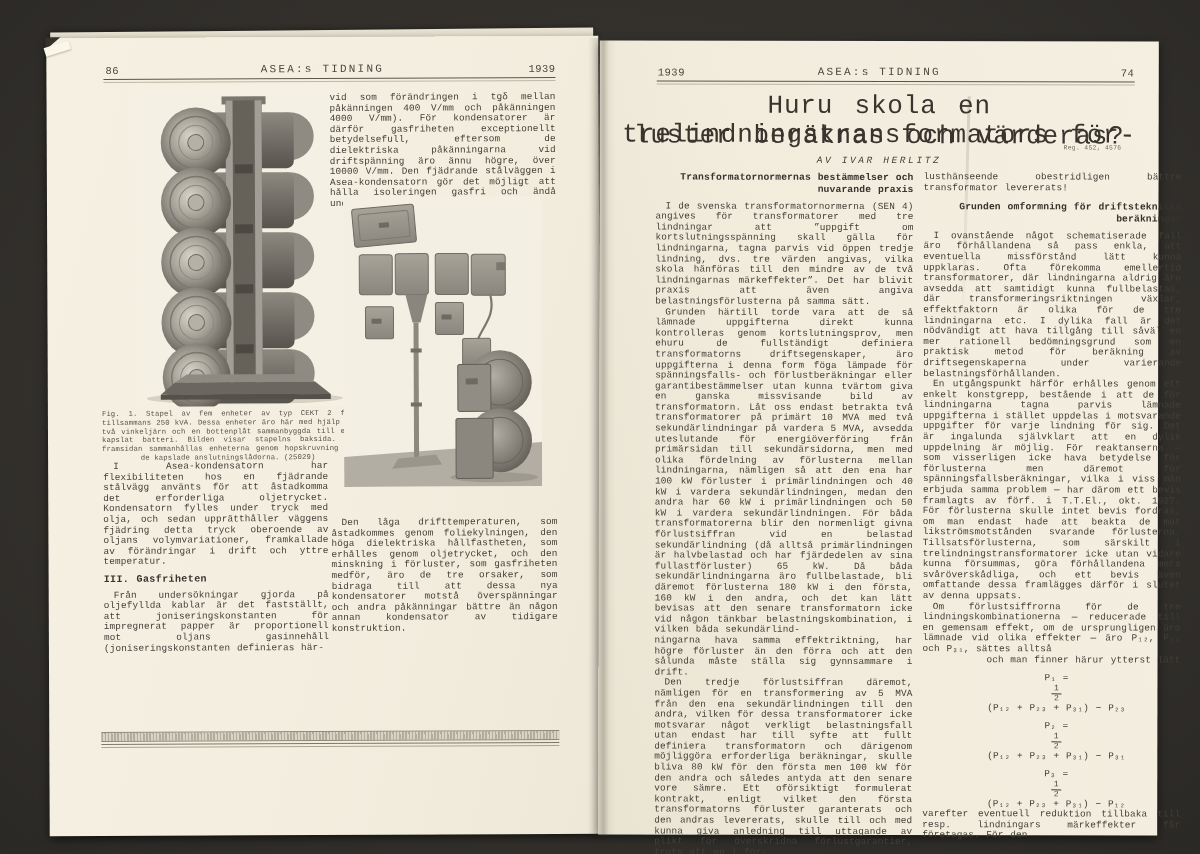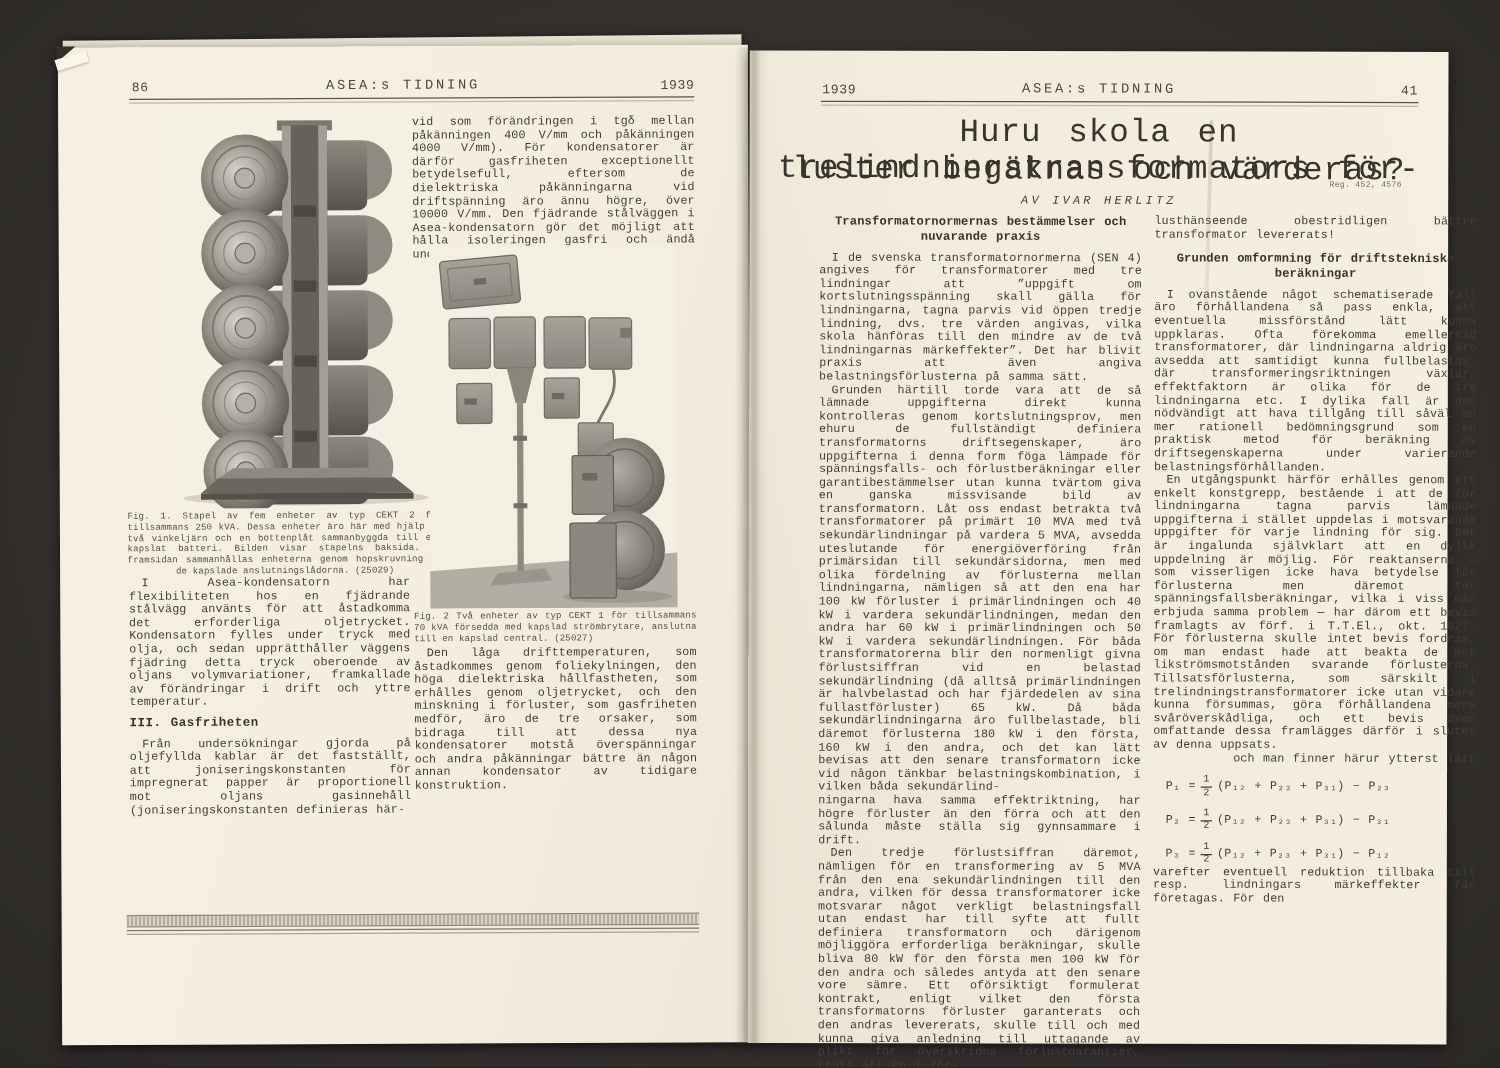--- a/index.html
+++ b/index.html
@@ -45,35 +45,35 @@
   .head-rule { position:absolute; height:4px; }
   .head-rule::before { content:""; display:block; border-top:1.1px solid #5a554b; }
   .head-rule::after  { content:""; display:block; margin-top:1.6px; border-top:1px solid #bdb7a7; }
   
   .col { position:absolute; text-align:justify; font-size:9.4px; line-height:10.6px;
          letter-spacing:.12px; word-spacing:.9px; color:#423e37; }
   .col p { margin:0; }
   .col p.ind { text-indent:10px; }
   .sec-head { text-align:left; font-weight:bold; font-size:10px; letter-spacing:.4px;
               margin:7px 0 5px; color:#37332d; }
-  .col-head { text-align:center; text-indent:0; font-weight:bold; font-size:9.7px;
+  .col-head { text-align:right; text-indent:0; font-weight:bold; font-size:9.7px;
               line-height:11.8px; margin-bottom:6px; color:#37332d; }
   .caption { position:absolute; font-size:7.3px; line-height:8.8px; color:#56514a;
              text-align:justify; text-align-last:center; letter-spacing:.1px; }
   
   .article-title { position:absolute; width:100%; text-align:center; font-size:26px;
                    line-height:29px; color:#38342e; letter-spacing:.8px; word-spacing:5px; }
   .byline { position:absolute; width:100%; text-align:center; font-size:9.5px;
             font-style:italic; letter-spacing:2.6px; color:#45413a; }
   .reg-note { position:absolute; font-size:6.4px; color:#6e6960; letter-spacing:.3px; }
   
   .eq-sum { margin:5px 0 3px 46px; text-align:left; font-size:9.3px; line-height:13.5px;
             letter-spacing:.2px; }
   .eq-row { display:flex; align-items:center; margin:8px 0 0 10px; font-size:9.3px;
-            letter-spacing:.2px; text-align:left; }
+            letter-spacing:.2px; text-align:left;flex-direction:column; }
   .frac { display:inline-flex; flex-direction:column; align-items:center;
           margin:0 4px; font-size:8.2px; line-height:8.4px; }
   .frac .num { border-bottom:.9px solid #423e37; padding:0 2px .5px; }
   .frac .den { padding-top:.5px; }
   .eq-connect { margin-top:6px; text-align:right; }
   .eq-after { margin-top:8px; }
   
   .deco-bar { position:absolute; left:52px; top:694px; width:458px; }
   .deco-bar .stripes { height:8px;
       background:repeating-linear-gradient(90deg,#b2ac9c 0 1.6px,#d9d4c4 1.6px 3.2px);
@@ -232,59 +232,59 @@
         <circle cx="156" cy="186" r="32" fill="url(#face2)"></circle>
         <circle cx="156" cy="186" r="23" fill="none" stroke="#6b675f" stroke-width="1.2"></circle>
         <rect x="114" y="168" width="33" height="47" rx="2" fill="#918d84" stroke="#645f58"></rect>
         <rect x="122" y="182" width="12" height="6" fill="#6e6a62"></rect>
         <circle cx="156" cy="244" r="32" fill="url(#face2)"></circle>
         <circle cx="156" cy="244" r="23" fill="none" stroke="#6b675f" stroke-width="1.2"></circle>
         <rect x="112" y="222" width="37" height="60" rx="2" fill="#8b877e" stroke="#645f58"></rect>
       </g>
     </svg>
 
-    <div class="caption" style="left:283px; top:453px; width:226px; text-align-last:left;">Fig. 2  Två enheter av typ CEKT 1 för tillsammans 70 kVA försedda med kapslad strömbrytare, anslutna till en kapslad central. (25027)</div>
 
     <div class="col" style="left:283px; top:481px; width:226px;">
       <p class="ind">Den låga drifttemperaturen, som åstadkommes genom foliekylningen, den höga dielektriska hållfastheten, som erhålles genom oljetrycket, och den minskning i förluster, som gasfriheten medför, äro de tre orsaker, som bidraga till att dessa nya kondensatorer motstå överspänningar och andra påkänningar bättre än någon annan kondensator av tidigare konstruktion.</p>
     </div>
 
     <div class="deco-bar">
       <div class="stripes"></div>
         <div class="line1"></div>
         <div class="line2"></div>
     </div>
   </div>
 
   <div class="page page-right">
     <div class="crease"></div>
 
     <div class="run-num" style="left:58px; top:26px;">1939</div>
     <div class="run-title" style="top:25px;">ASEA:s TIDNING</div>
-    <div class="run-num" style="left:521px; top:26px;">41</div>
+    <div class="run-num" style="left:521px; top:26px;">74</div>
     <div class="head-rule" style="left:57px; top:40px; width:478px;"></div>
 
     <div class="article-title" style="top:51px;">Huru skola en trelindningstransformators för-</div>
     <div class="article-title" style="top:81px;">luster beräknas och värderas?</div>
     <div class="byline" style="top:114px;">AV IVAR HERLITZ</div>
     <div class="reg-note" style="left:464px; top:103px;">Reg. 452, 4576</div>
 
     <div class="col" style="left:56px; top:131px; width:258px;">
       <div class="col-head">Transformatornormernas bestämmelser och nuvarande praxis</div>
       <p class="ind">I de svenska transformatornormerna (SEN 4) angives för transformatorer med tre lindningar att ”uppgift om kortslutningsspänning skall gälla för lindningarna, tagna parvis vid öppen tredje lindning, dvs. tre värden angivas, vilka skola hänföras till den mindre av de två lindningarnas märkeffekter”. Det har blivit praxis att även angiva belastningsförlusterna på samma sätt.</p>
       <p class="ind">Grunden härtill torde vara att de så lämnade uppgifterna direkt kunna kontrolleras genom kortslutningsprov, men ehuru de fullständigt definiera transformatorns driftsegenskaper, äro uppgifterna i denna form föga lämpade för spänningsfalls- och förlustberäkningar eller garantibestämmelser utan kunna tvärtom giva en ganska missvisande bild av transformatorn. Låt oss endast betrakta två transformatorer på primärt 10 MVA med två sekundärlindningar på vardera 5 MVA, avsedda uteslutande för energiöverföring från primärsidan till sekundärsidorna, men med olika fördelning av förlusterna mellan lindningarna, nämligen så att den ena har 100 kW förluster i primärlindningen och 40 kW i vardera sekundärlindningen, medan den andra har 60 kW i primärlindningen och 50 kW i vardera sekundärlindningen. För båda transformatorerna blir den normenligt givna förlustsiffran vid en belastad sekundärlindning (då alltså primärlindningen är halvbelastad och har fjärdedelen av sina fullastförluster) 65 kW. Då båda sekundärlindningarna äro fullbelastade, bli däremot förlusterna 180 kW i den första, 160 kW i den andra, och det kan lätt bevisas att den senare transformatorn icke vid någon tänkbar belastningskombination, i vilken båda sekundärlind-</p>
       <p>ningarna hava samma effektriktning, har högre förluster än den förra och att den sålunda måste ställa sig gynnsammare i drift.</p>
       <p class="ind">Den tredje förlustsiffran däremot, nämligen för en transformering av 5 MVA från den ena sekundärlindningen till den andra, vilken för dessa transformatorer icke motsvarar något verkligt belastningsfall utan endast har till syfte att fullt definiera transformatorn och därigenom möjliggöra erforderliga beräkningar, skulle bliva 80 kW för den första men 100 kW för den andra och således antyda att den senare vore sämre. Ett oförsiktigt formulerat kontrakt, enligt vilket den första transformatorns förluster garanterats och den andras levererats, skulle till och med kunna giva anledning till uttagande av plikt för överskridna förlustgarantier, trots att en i för-</p>
     </div>
 
     <div class="col" style="left:324px; top:131px; width:258px;">
       <p>lusthänseende obestridligen bättre transformator levererats!</p>
       <div class="col-head" style="margin-top:8px;">Grunden omformning för driftstekniska beräkningar</div>
       <p class="ind">I ovanstående något schematiserade fall äro förhållandena så pass enkla, att eventuella missförstånd lätt kunna uppklaras. Ofta förekomma emellertid transformatorer, där lindningarna aldrig äro avsedda att samtidigt kunna fullbelastas, där transformeringsriktningen växlar, effektfaktorn är olika för de tre lindningarna etc. I dylika fall är det nödvändigt att hava tillgång till såväl en mer rationell bedömningsgrund som en praktisk metod för beräkning av driftsegenskaperna under varierande belastningsförhållanden.</p>
       <p class="ind">En utgångspunkt härför erhålles genom ett enkelt konstgrepp, bestående i att de för lindningarna tagna parvis lämnade uppgifterna i stället uppdelas i motsvarande uppgifter för varje lindning för sig. Det är ingalunda självklart att en dylik uppdelning är möjlig. För reaktanserna — som visserligen icke hava betydelse för förlusterna men däremot för spänningsfallsberäkningar, vilka i viss mån erbjuda samma problem — har därom ett bevis framlagts av förf. i T.T.El., okt. 1927. För förlusterna skulle intet bevis fordras, om man endast hade att beakta de mot likströmsmotstånden svarande förlusterna. Tillsatsförlusterna, som särskilt i trelindningstransformatorer icke utan vidare kunna försummas, göra förhållandena mera svåröverskådliga, och ett bevis även omfattande dessa framlägges därför i slutet av denna uppsats.</p>
+      <p class="ind">Om förlustsiffrorna för de tre lindningskombinationerna — reducerade till en gemensam effekt, om de ursprungligen äro lämnade vid olika effekter — äro P₁₂, P₂₃ och P₃₁, sättes alltså</p>
 
 
       <p class="eq-connect">och man finner härur ytterst lätt</p>
 
       <div class="eq-row">
         <span>P₁ =</span>
         <span class="frac">
           <span class="num">1</span>
           <span class="den">2</span>
         </span>

